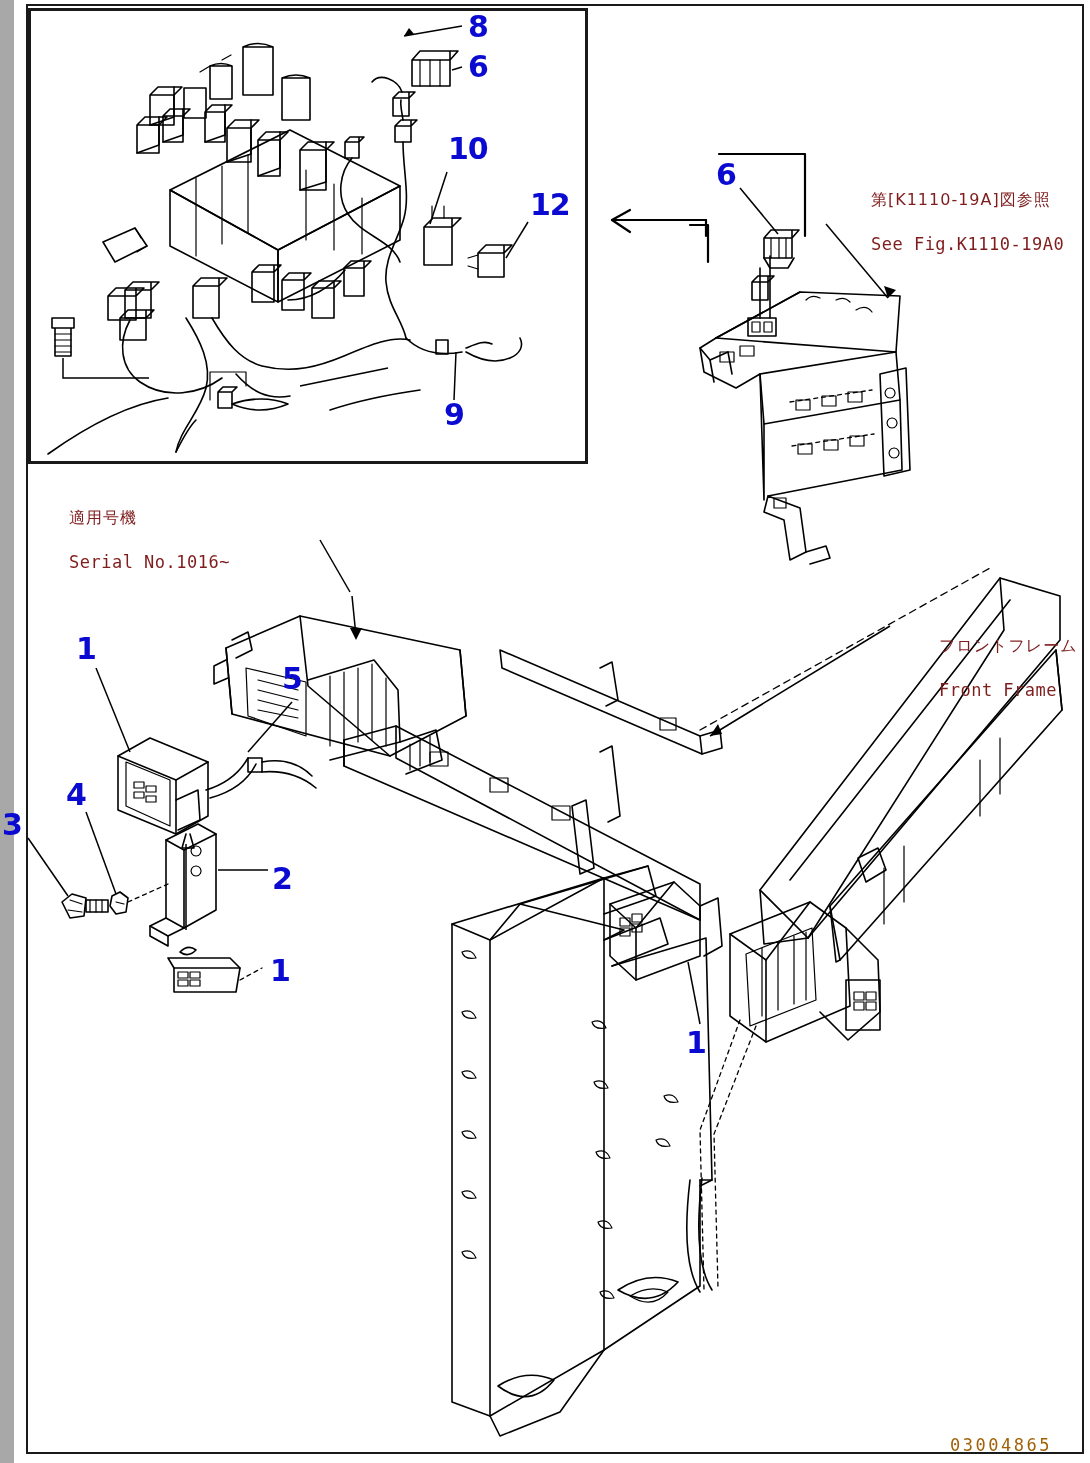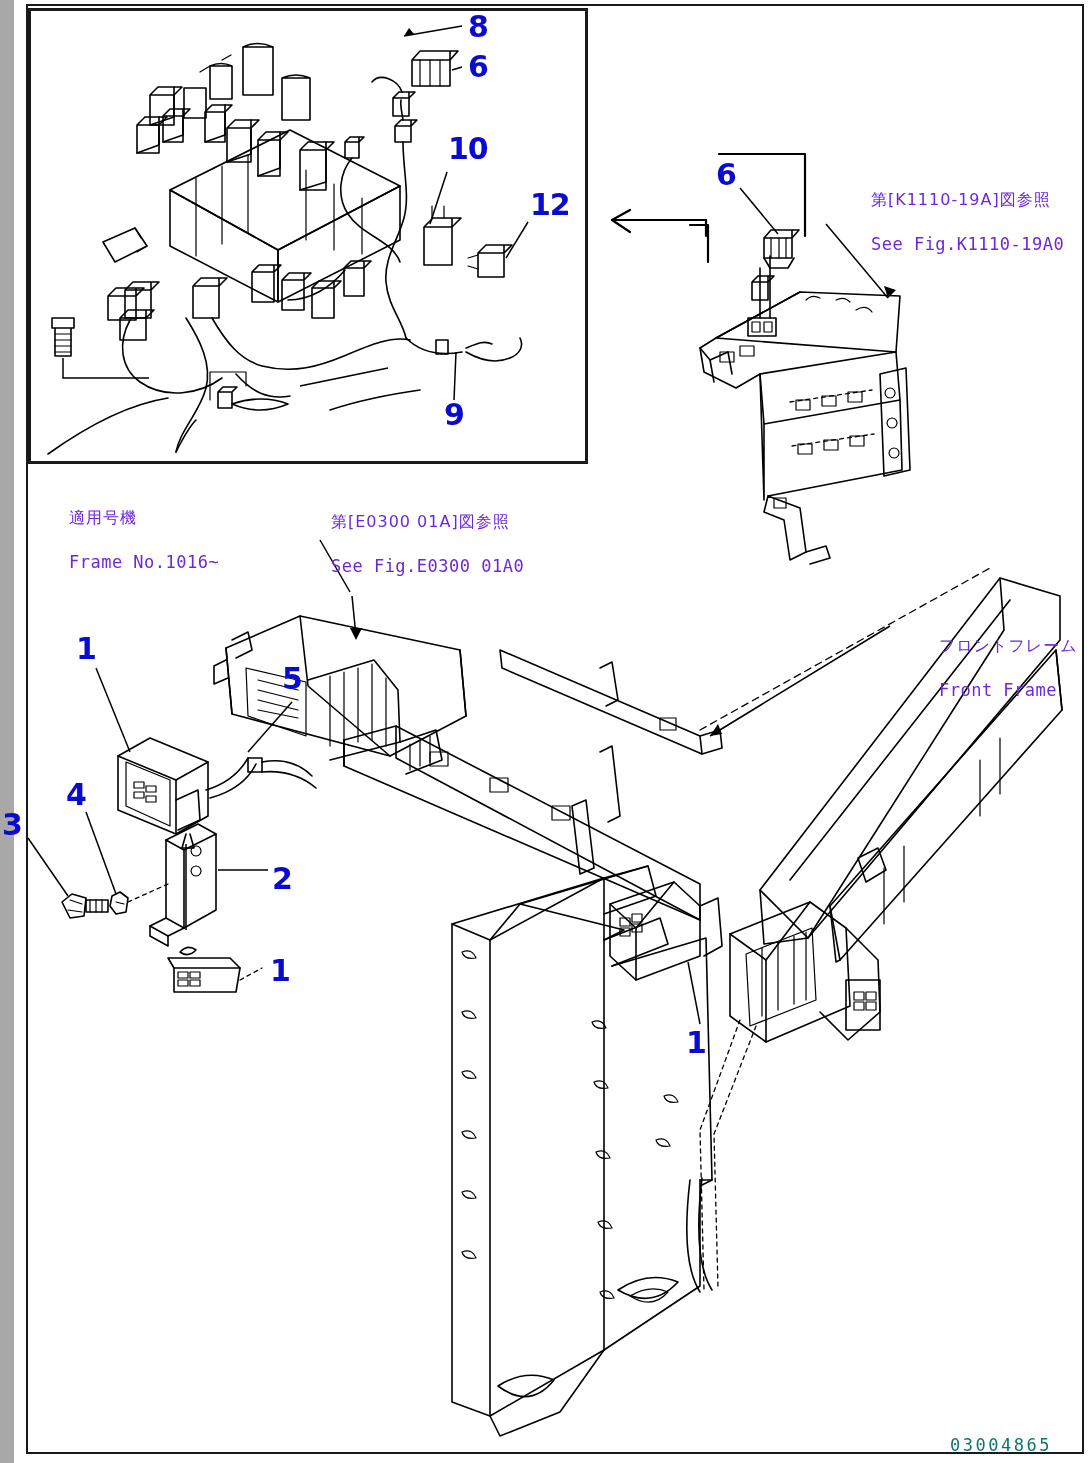--- a/index.html
+++ b/index.html
@@ -65,37 +65,37 @@
     font-weight: bold;
     font-size: 30px;
     line-height: 1;
     letter-spacing: -1px;
     -webkit-user-select: none;
     user-select: none;
   }
   
   .note {
     position: absolute;
-    color: #6d28d9;
+    color: #7f1d1d;
     font-family: "DejaVu Sans Mono", monospace;
     font-size: 17px;
     line-height: 1.32;
     white-space: pre;
     letter-spacing: 0.5px;
   }
   .note .jp {
     font-family: "DejaVu Sans", sans-serif;
     letter-spacing: 1px;
     font-size: 16px;
   }
   #drawing-number {
     position: absolute;
     right: 38px;
     bottom: 8px;
-    color: #0f766e;
+    color: #a16207;
     font-family: "DejaVu Sans Mono", monospace;
     font-size: 17px;
     letter-spacing: 2.5px;
   }
 </style>
 </head>
 <body>
 
 <div id="page">
 
@@ -420,27 +420,23 @@
   <div class="callout" style="left:282px; top:664px;">5</div>
   <div class="callout" style="left:66px;  top:780px;">4</div>
   <div class="callout" style="left:2px;   top:810px;">3</div>
   <div class="callout" style="left:272px; top:864px;">2</div>
   <div class="callout" style="left:270px; top:956px;">1</div>
   <div class="callout" style="left:716px; top:160px;">6</div>
   <div class="callout" style="left:686px; top:1028px;">1</div>
 
   <div class="note" style="left:26px; top:484px;">
     <span class="jp">適用号機</span><br>
-    <span>Frame No.1016~</span>
+    <span>Serial No.1016~</span>
   </div>
 
-  <div class="note" style="left:288px; top:488px;">
-    <span class="jp">第[E0300 01A]図参照</span><br>
-    <span>See Fig.E0300 01A0</span>
-  </div>
 
   <div class="note" style="left:828px; top:166px;">
     <span class="jp">第[K1110-19A]図参照</span><br>
     <span>See Fig.K1110-19A0</span>
   </div>
 
   <div class="note" style="left:896px; top:612px;">
     <span class="jp">フロントフレーム</span><br>
     <span>Front Frame</span>
   </div>

